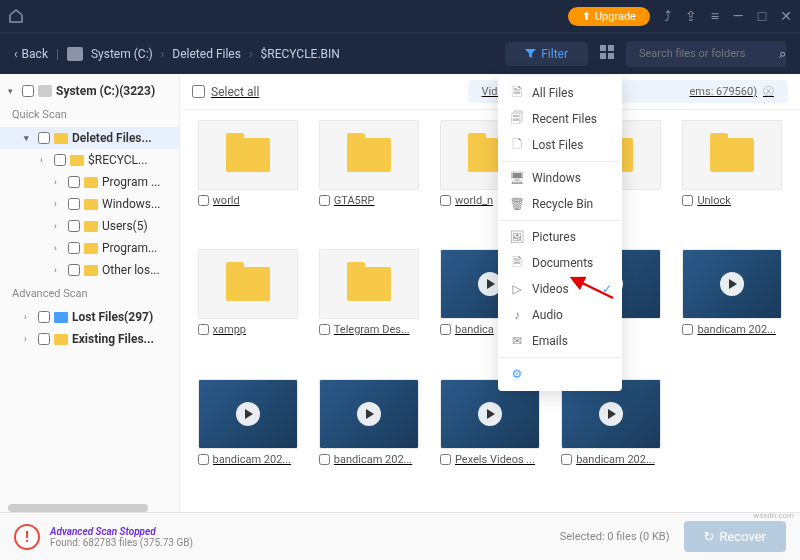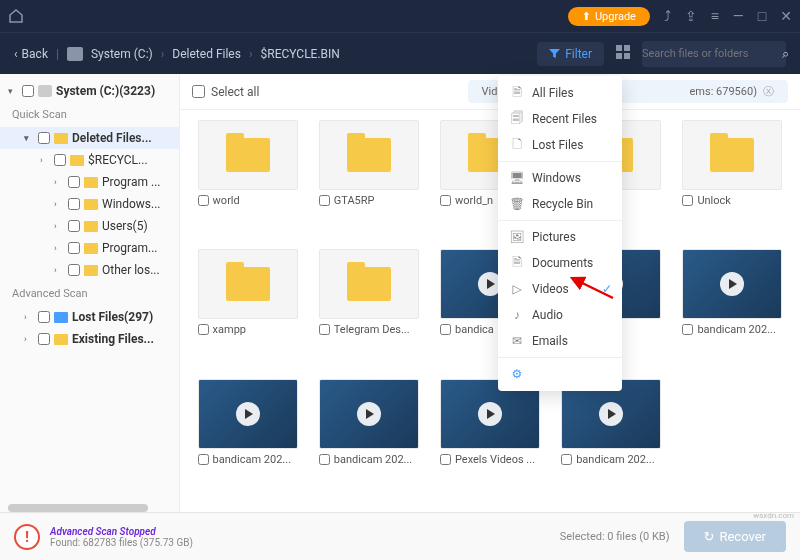--- a/index.html
+++ b/index.html
@@ -11,41 +11,41 @@
 .upgrade-btn { background: #ff9500; color: white; border: none; border-radius: 12px; padding: 3px 14px; font-size: 11px; display: flex; align-items: center; gap: 4px; cursor: pointer; }
 .titlebar-right { display: flex; align-items: center; gap: 14px; }
 .sys-icon { color: #8a93a8; cursor: pointer; font-size: 14px; }
 
 .toolbar { height: 42px; background: #1e2940; display: flex; align-items: center; justify-content: space-between; padding: 0 14px; border-top: 1px solid #2a3650; }
 .breadcrumb { display: flex; align-items: center; gap: 8px; color: #c5cee0; font-size: 12px; }
 .back-btn { display: flex; align-items: center; gap: 4px; cursor: pointer; }
 .crumb-sep { color: #5a6580; }
 .drive-icon { width: 16px; height: 14px; background: #8a93a8; border-radius: 2px; display: inline-block; }
 .toolbar-right { display: flex; align-items: center; gap: 8px; }
-.filter-btn { display: flex; align-items: center; gap: 5px; color: #4a9eff; background: #2a3650; border-radius: 4px; padding: 5px 12px; font-size: 12px; cursor: pointer; }
+.filter-btn { display: flex; align-items: center; gap: 5px; color: #4a9eff; background: #2a3650; border-radius: 4px; padding: 5px 20px; font-size: 12px; cursor: pointer; }
 .view-toggle { color: #8a93a8; cursor: pointer; padding: 4px; }
-.search-box { background: #2a3650; border-radius: 4px; display: flex; align-items: center; padding: 5px 0; width: 144px; }
+.search-box { background: #2a3650; border-radius: 4px; display: flex; align-items: center; padding: 5px 13px; width: 160px; }
 .search-input { background: transparent; border: none; color: #8a93a8; font-size: 11px; outline: none; flex: 1; }
 .search-icon { color: #c5cee0; font-size: 13px; }
 
 .content { display: flex; height: 438px; background: #fff; }
 .sidebar { width: 180px; background: #fafafa; border-right: 1px solid #eee; overflow-y: auto; padding: 6px 0; }
 .tree-item { display: flex; align-items: center; gap: 4px; padding: 4px 8px; font-size: 12px; color: #333; cursor: pointer; white-space: nowrap; }
 .tree-item.selected { background: #e8f0fe; font-weight: 600; }
 .tree-item .exp { width: 10px; font-size: 9px; color: #666; }
 .tree-item input[type=checkbox] { width: 12px; height: 12px; }
 .tree-item .folder-icon { width: 14px; height: 11px; background: #f7c948; border-radius: 1px; position: relative; }
 .tree-item .folder-icon.blue { background: #4a9eff; }
 .tree-item .drive { width: 14px; height: 12px; background: #ccc; border-radius: 2px; }
 .tree-section { font-size: 11px; color: #888; padding: 6px 12px; }
 .indent-1 { padding-left: 24px; }
 .indent-2 { padding-left: 40px; }
 .indent-3 { padding-left: 54px; }
 
-.main { flex: 1; display: flex; flex-direction: column; overflow: hidden; }
+.main { flex: 1; display: flex; flex-direction: column; overflow: hidden; text-decoration: underline; }
 .selectbar { display: flex; align-items: center; justify-content: space-between; padding: 6px 12px; border-bottom: 1px solid #eee; font-size: 12px; }
 .selectall { display: flex; align-items: center; gap: 6px; color: #555; }
 .filter-info { background: #eef4fb; color: #666; padding: 4px 14px; border-radius: 4px; display: flex; align-items: center; gap: 6px; font-size: 11px; }
 .grid { display: grid; grid-template-columns: repeat(5, 1fr); gap: 6px; padding: 10px; overflow-y: auto; flex: 1; }
 .file-item { display: flex; flex-direction: column; align-items: center; }
 .file-thumb { width: 100px; height: 70px; background: #f5f5f5; border: 1px solid #e8e8e8; border-radius: 2px; display: flex; align-items: center; justify-content: center; position: relative; }
 .file-thumb .big-folder { width: 44px; height: 34px; background: #f7c948; border-radius: 2px; position: relative; }
 .file-thumb .big-folder::before { content: ''; position: absolute; top: -5px; left: 0; width: 18px; height: 6px; background: #f7c948; border-radius: 2px 2px 0 0; }
 .file-thumb.video { background: linear-gradient(135deg, #2a5a8a, #1a3a5a); }
 .file-thumb.video .play { width: 24px; height: 24px; background: rgba(255,255,255,0.9); border-radius: 50%; display: flex; align-items: center; justify-content: center; }

